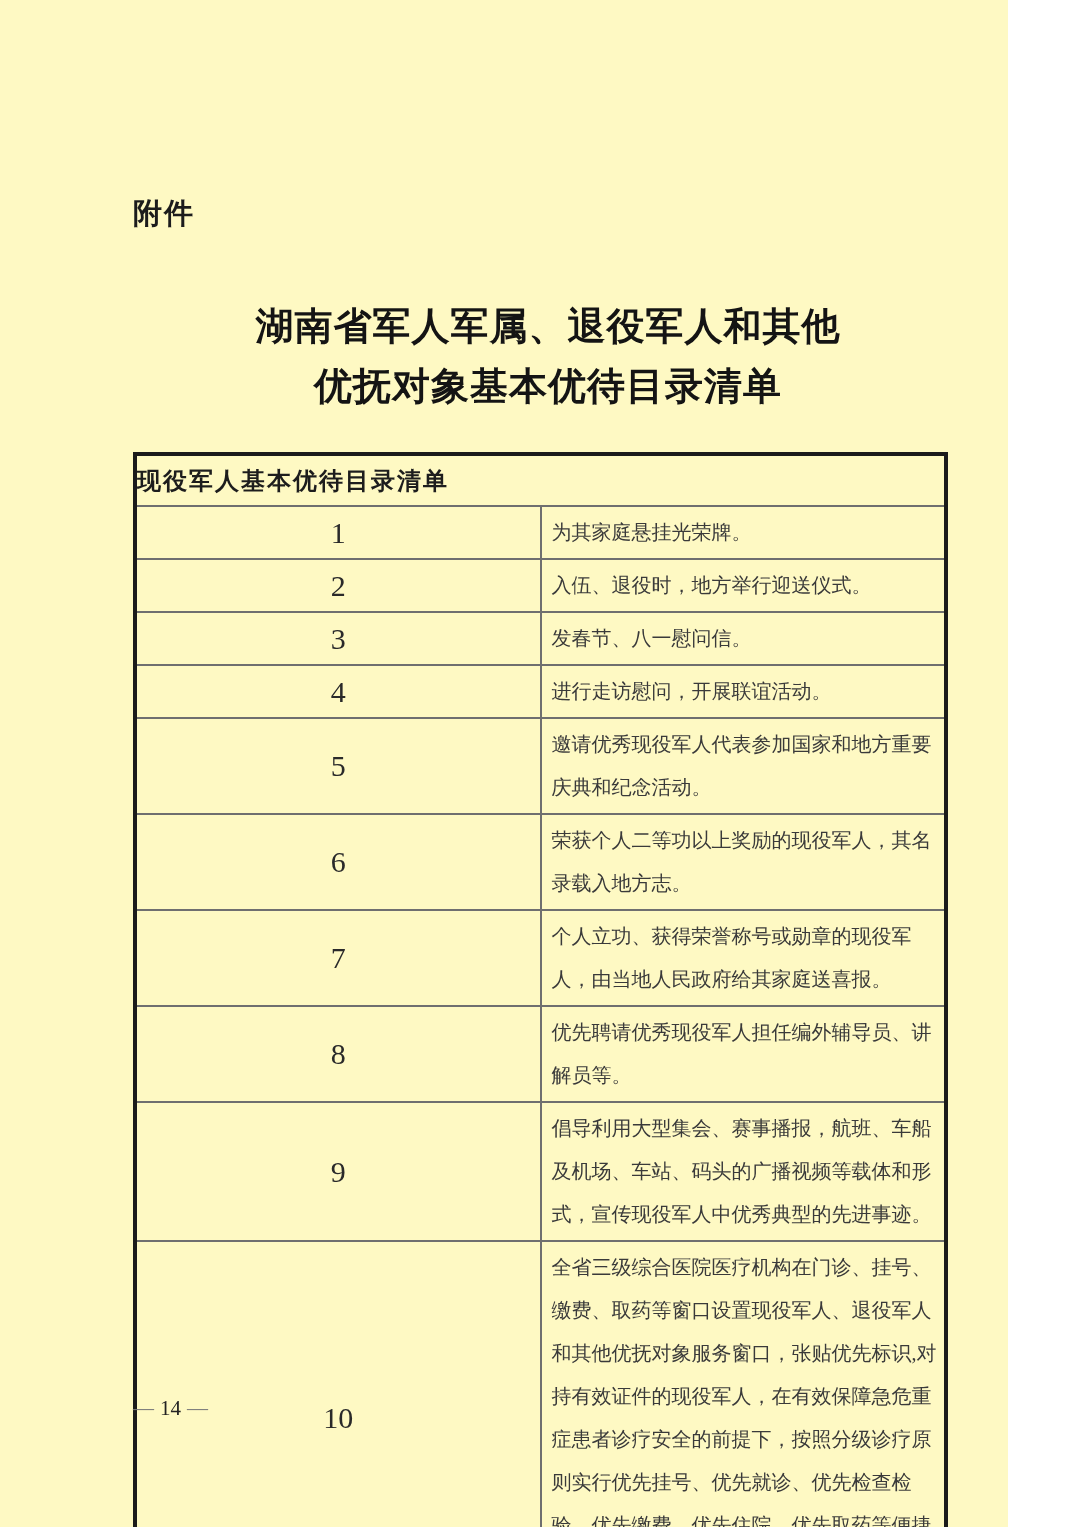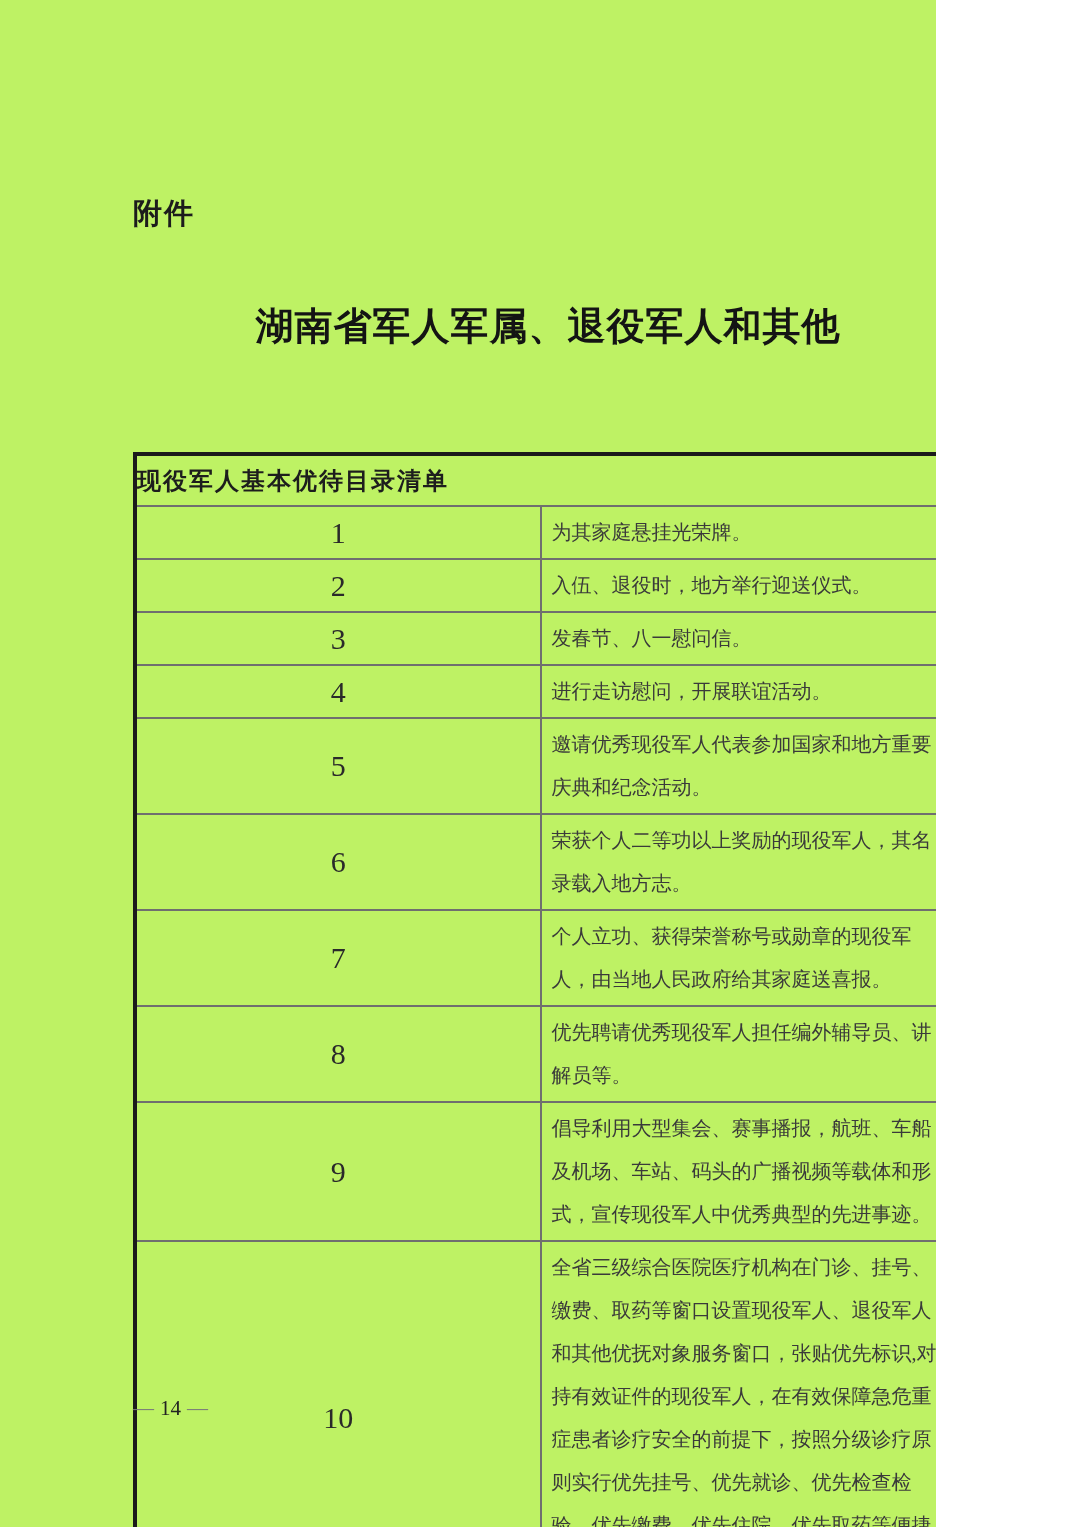--- a/index.html
+++ b/index.html
@@ -2,23 +2,23 @@
 <html><head>
 <meta charset="utf-8">
 <style>
   html, body {
     margin: 0;
     padding: 0;
     background: #ffffff;
   }
   .page {
     position: relative;
-    width: 936px;
+    width: 1008px;
     height: 1527px;
-    background: #bef264;
+    background: #fef9c3;
     overflow: hidden;
     font-family: "Liberation Serif", "DejaVu Serif", serif;
     color: #2e2e2e;
   }
   .attachment {
     position: absolute;
     left: 133px;
     top: 194px;
     font-family: "Liberation Sans", "DejaVu Sans", sans-serif;
     font-weight: bold;
@@ -98,20 +98,21 @@
 </style>
 </head>
 <body>
 
 <div class="page">
 
   <div class="attachment">附件</div>
 
   <h1 class="doc-title">
     <span>湖南省军人军属、退役军人和其他</span><br>
+    <span>优抚对象基本优待目录清单</span>
   </h1>
 
   <table class="benefits">
     <thead>
       <tr>
         <th colspan="2">现役军人基本优待目录清单</th>
       </tr>
     </thead>
     <tbody>
       <tr>

